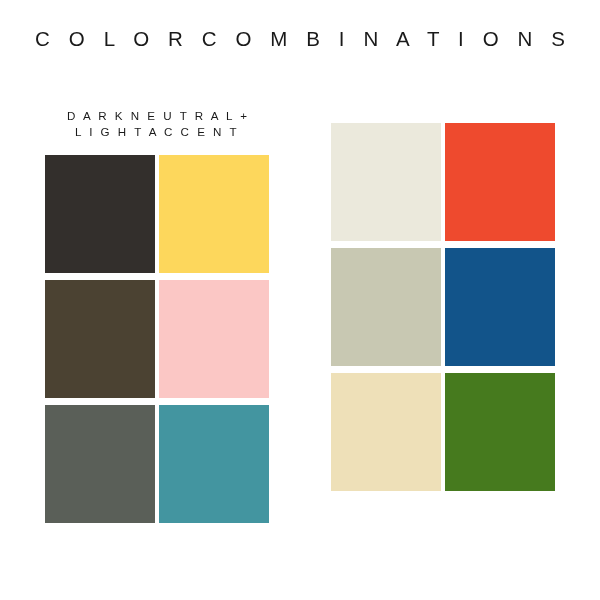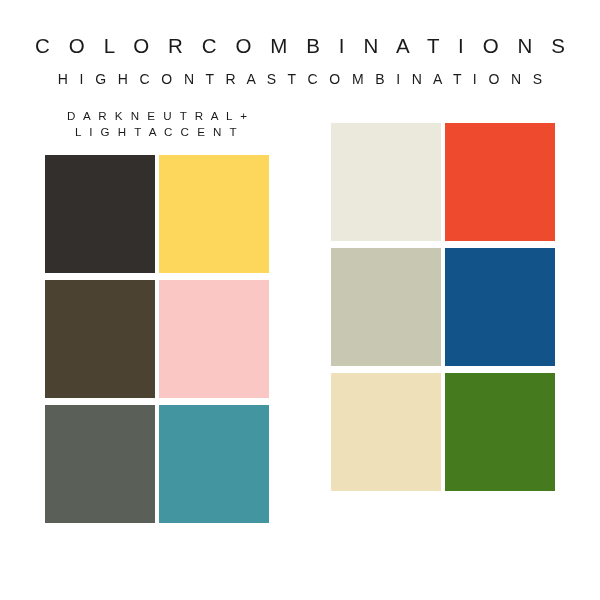--- a/index.html
+++ b/index.html
@@ -14,21 +14,21 @@
     color: #1c1c1c;
     overflow: hidden;
   }
   .page {
     position: relative;
     width: 600px;
     height: 600px;
     box-sizing: border-box;
   }
   .header {
-    padding-top: 35px;
+    padding-top: 28px;
     text-align: center;
   }
   .main-title {
     font-size: 20.5px;
     font-weight: 400;
     letter-spacing: 6.6px;
     color: #1a1a1a;
     margin: 0;
     line-height: 1.1;
     text-indent: 6.6px;
@@ -82,21 +82,20 @@
     height: 118px;
   }
 </style>
 </head>
 <body style="background-color: rgb(255, 255, 255);">
 
 <div class="page">
 
   <div class="header">
     <h1 class="main-title">C O L O R   C O M B I N A T I O N S</h1>
-    <h2 class="sub-title">H I G H  C O N T R A S T  C O M B I N A T I O N S</h2>
   </div>
 
   <div class="columns">
 
     <div class="column">
       <div class="col-heading">D A R K  N E U T R A L  +
 L I G H T  A C C E N T</div>
       <div class="pair-list">
 
         <div class="pair">

